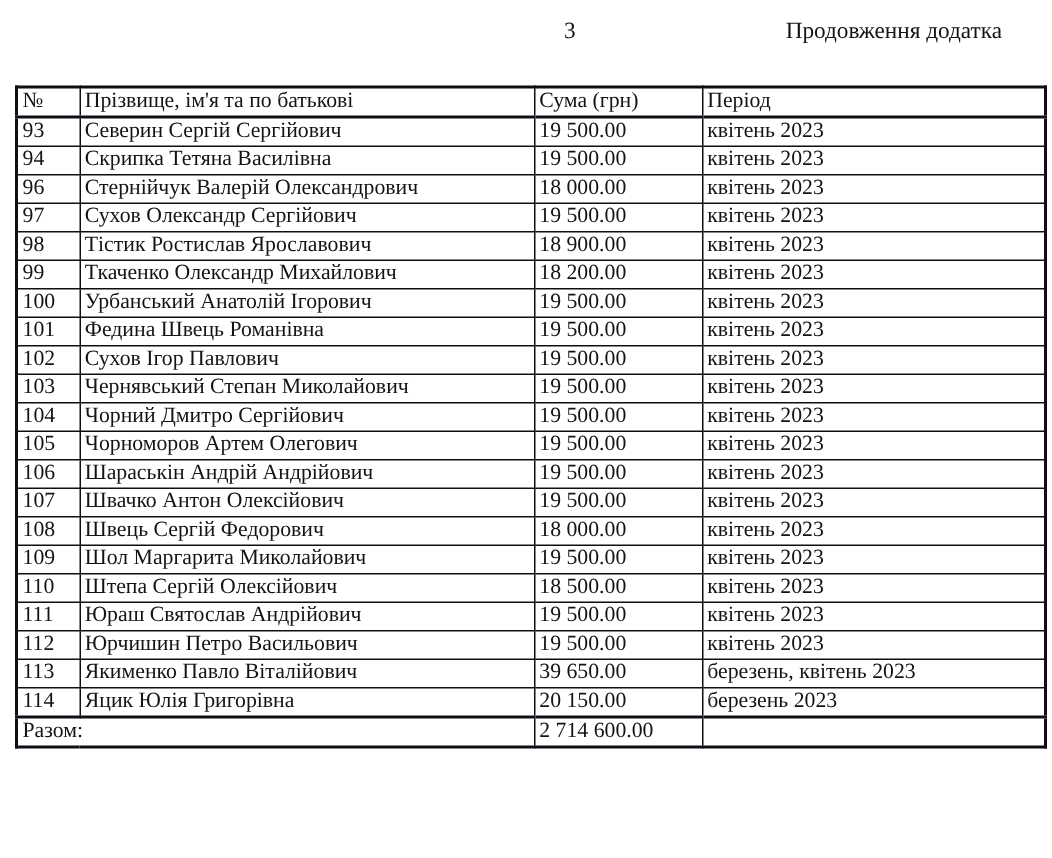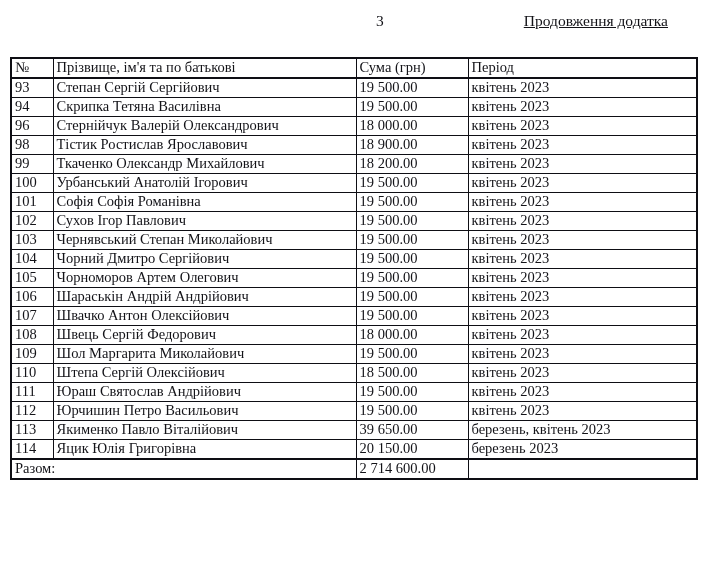--- a/index.html
+++ b/index.html
@@ -25,21 +25,20 @@
   }
   .page-number {
     position: absolute;
     left: 376px;
     top: 0;
   }
   .continuation {
     position: absolute;
     right: 33px;
     top: 0;
-    text-decoration: underline;
   }
   table.payments {
     position: absolute;
     left: 10px;
     top: 57px;
     width: 686px;
     border-collapse: collapse;
     table-layout: fixed;
     border: 2px solid #0e0e14;
     font-size: 14.5px;
@@ -87,57 +86,63 @@
     <tr>
       <th>№</th>
       <th>Прізвище, ім'я та по батькові</th>
       <th>Сума (грн)</th>
       <th>Період</th>
     </tr>
   </thead>
   <tbody id="rows-body">
       <tr>
         <td class="cell-num">93</td>
-        <td class="cell-name">Степан Сергій Сергійович</td>
+        <td class="cell-name">Северин Сергій Сергійович</td>
         <td class="cell-amount">19 500.00</td>
         <td class="cell-period">квітень 2023</td>
       </tr>
       <tr>
         <td class="cell-num">94</td>
         <td class="cell-name">Скрипка Тетяна Василівна</td>
         <td class="cell-amount">19 500.00</td>
         <td class="cell-period">квітень 2023</td>
       </tr>
       <tr>
         <td class="cell-num">96</td>
         <td class="cell-name">Стернійчук Валерій Олександрович</td>
         <td class="cell-amount">18 000.00</td>
         <td class="cell-period">квітень 2023</td>
       </tr>
       <tr>
+        <td class="cell-num">97</td>
+        <td class="cell-name">Сухов Олександр Сергійович</td>
+        <td class="cell-amount">19 500.00</td>
+        <td class="cell-period">квітень 2023</td>
+      </tr>
+      <tr>
         <td class="cell-num">98</td>
         <td class="cell-name">Тістик Ростислав Ярославович</td>
         <td class="cell-amount">18 900.00</td>
         <td class="cell-period">квітень 2023</td>
       </tr>
       <tr>
         <td class="cell-num">99</td>
         <td class="cell-name">Ткаченко Олександр Михайлович</td>
         <td class="cell-amount">18 200.00</td>
         <td class="cell-period">квітень 2023</td>
       </tr>
       <tr>
         <td class="cell-num">100</td>
         <td class="cell-name">Урбанський Анатолій Ігорович</td>
         <td class="cell-amount">19 500.00</td>
         <td class="cell-period">квітень 2023</td>
       </tr>
       <tr>
         <td class="cell-num">101</td>
-        <td class="cell-name">Софія Софія Романівна</td>
+        <td class="cell-name">Федина Швець Романівна</td>
         <td class="cell-amount">19 500.00</td>
         <td class="cell-period">квітень 2023</td>
       </tr>
       <tr>
         <td class="cell-num">102</td>
         <td class="cell-name">Сухов Ігор Павлович</td>
         <td class="cell-amount">19 500.00</td>
         <td class="cell-period">квітень 2023</td>
       </tr>
       <tr>

